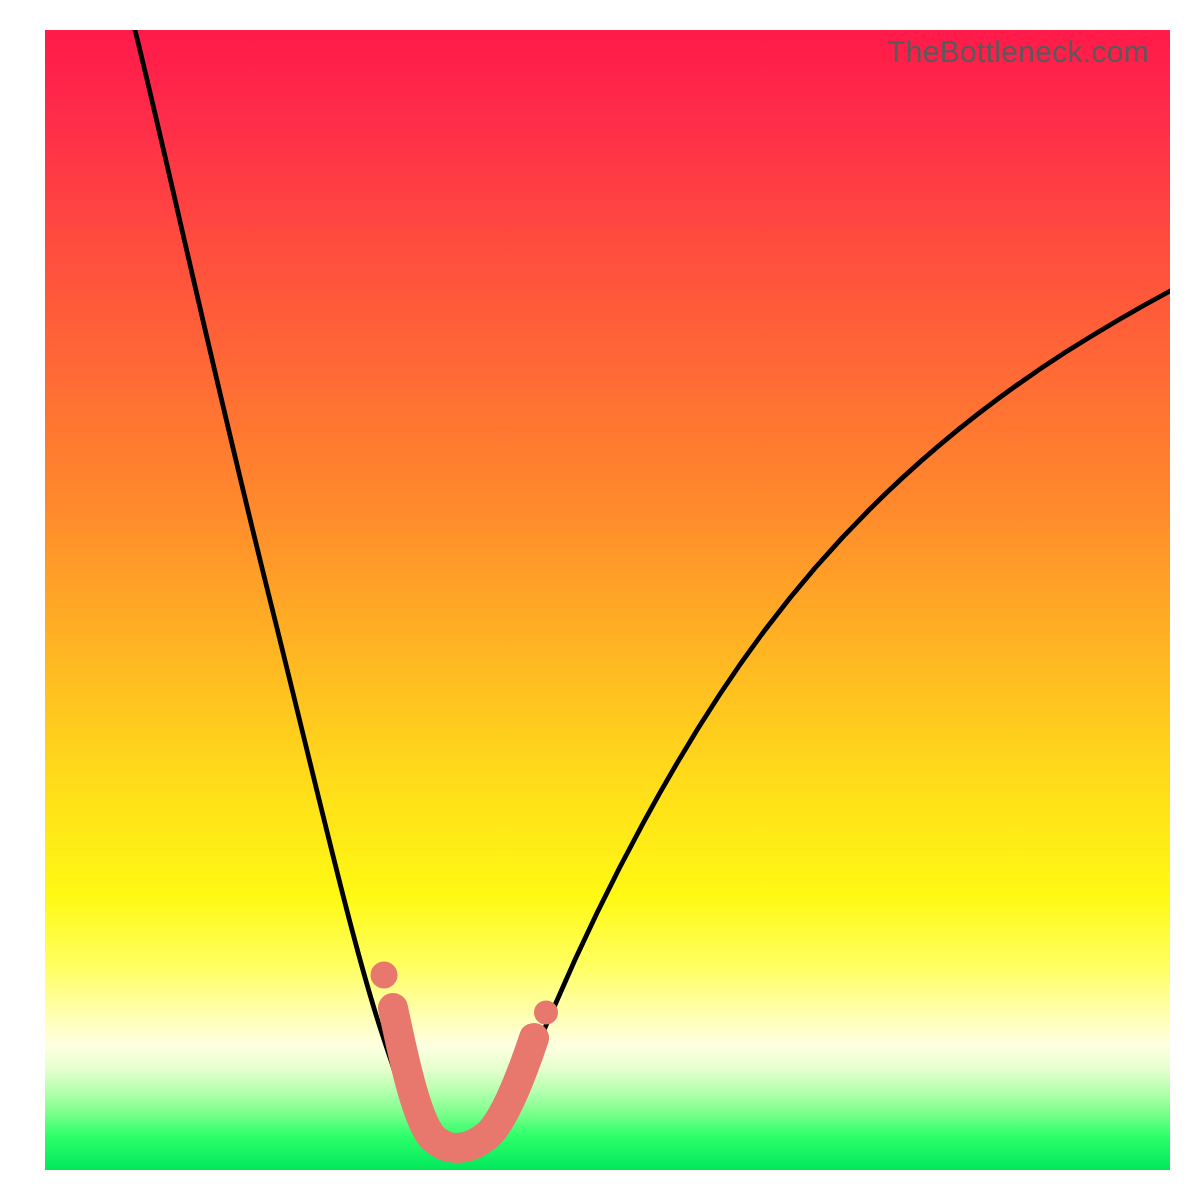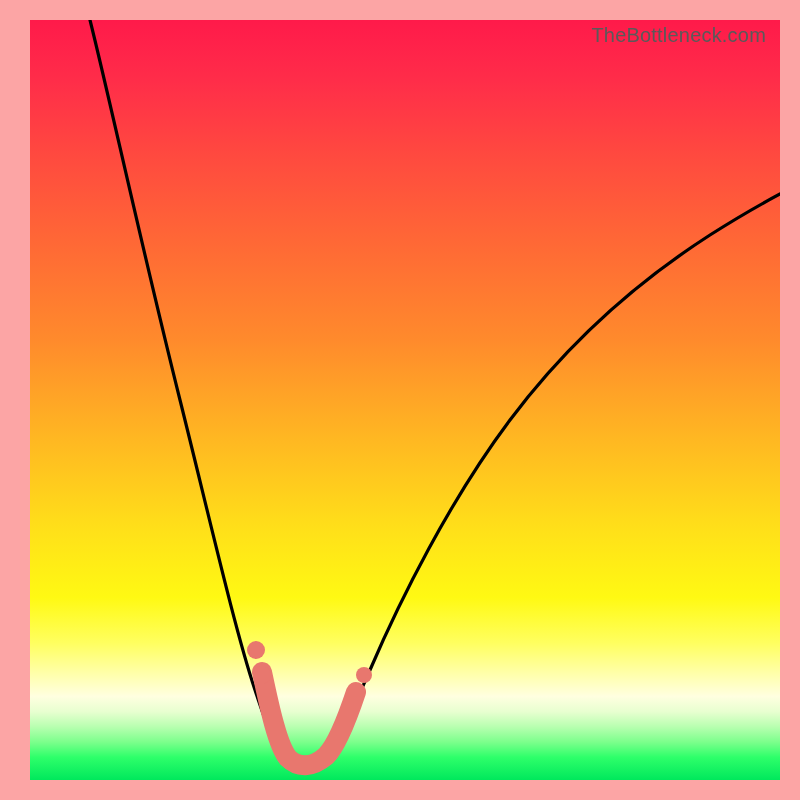--- a/index.html
+++ b/index.html
@@ -7,21 +7,21 @@
     padding: 0;
     width: 800px;
     height: 800px;
     background: #000;
     overflow: hidden;
     font-family: Arial, Helvetica, sans-serif;
   }
   .frame {
     position: absolute;
     inset: 0;
-    background: #fca5a5;
+    background: #ffffff;
   }
   .plot {
     position: absolute;
     left: 30px;
     top: 20px;
     width: 750px;
     height: 760px;
     overflow: hidden;
   }
   .gradient {

